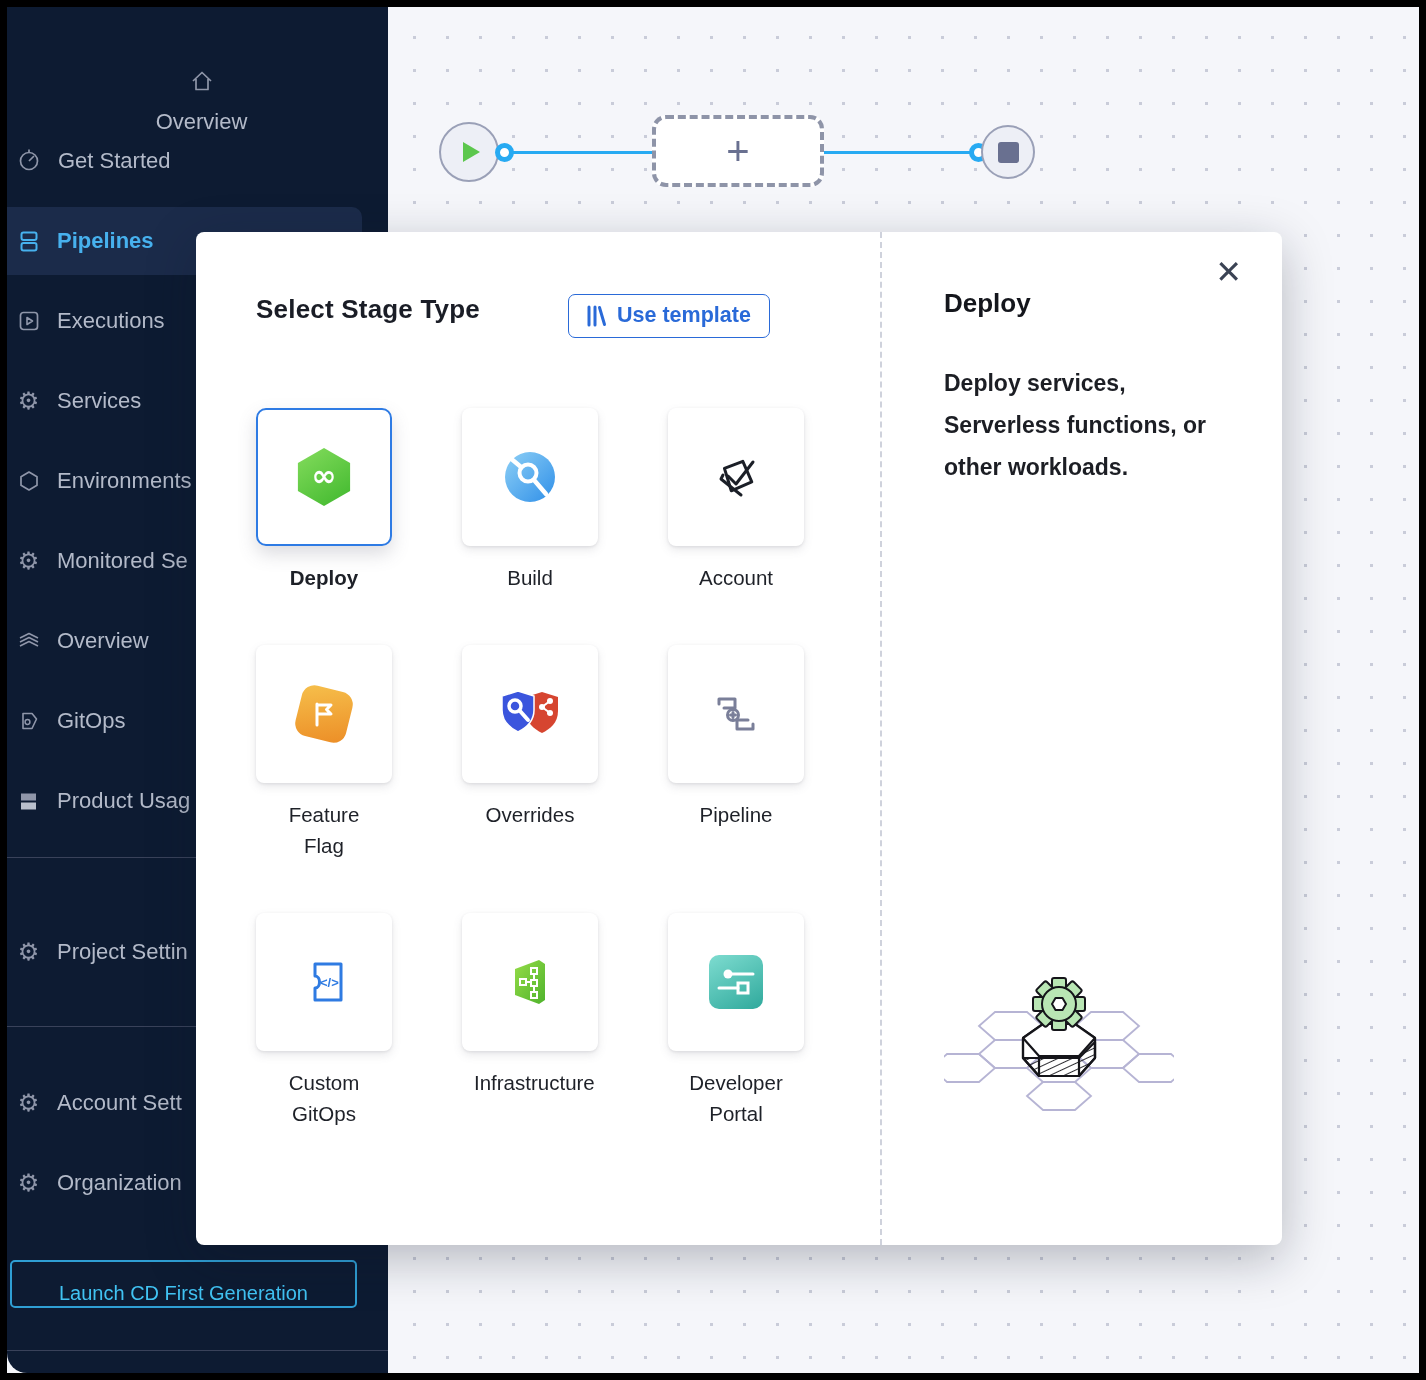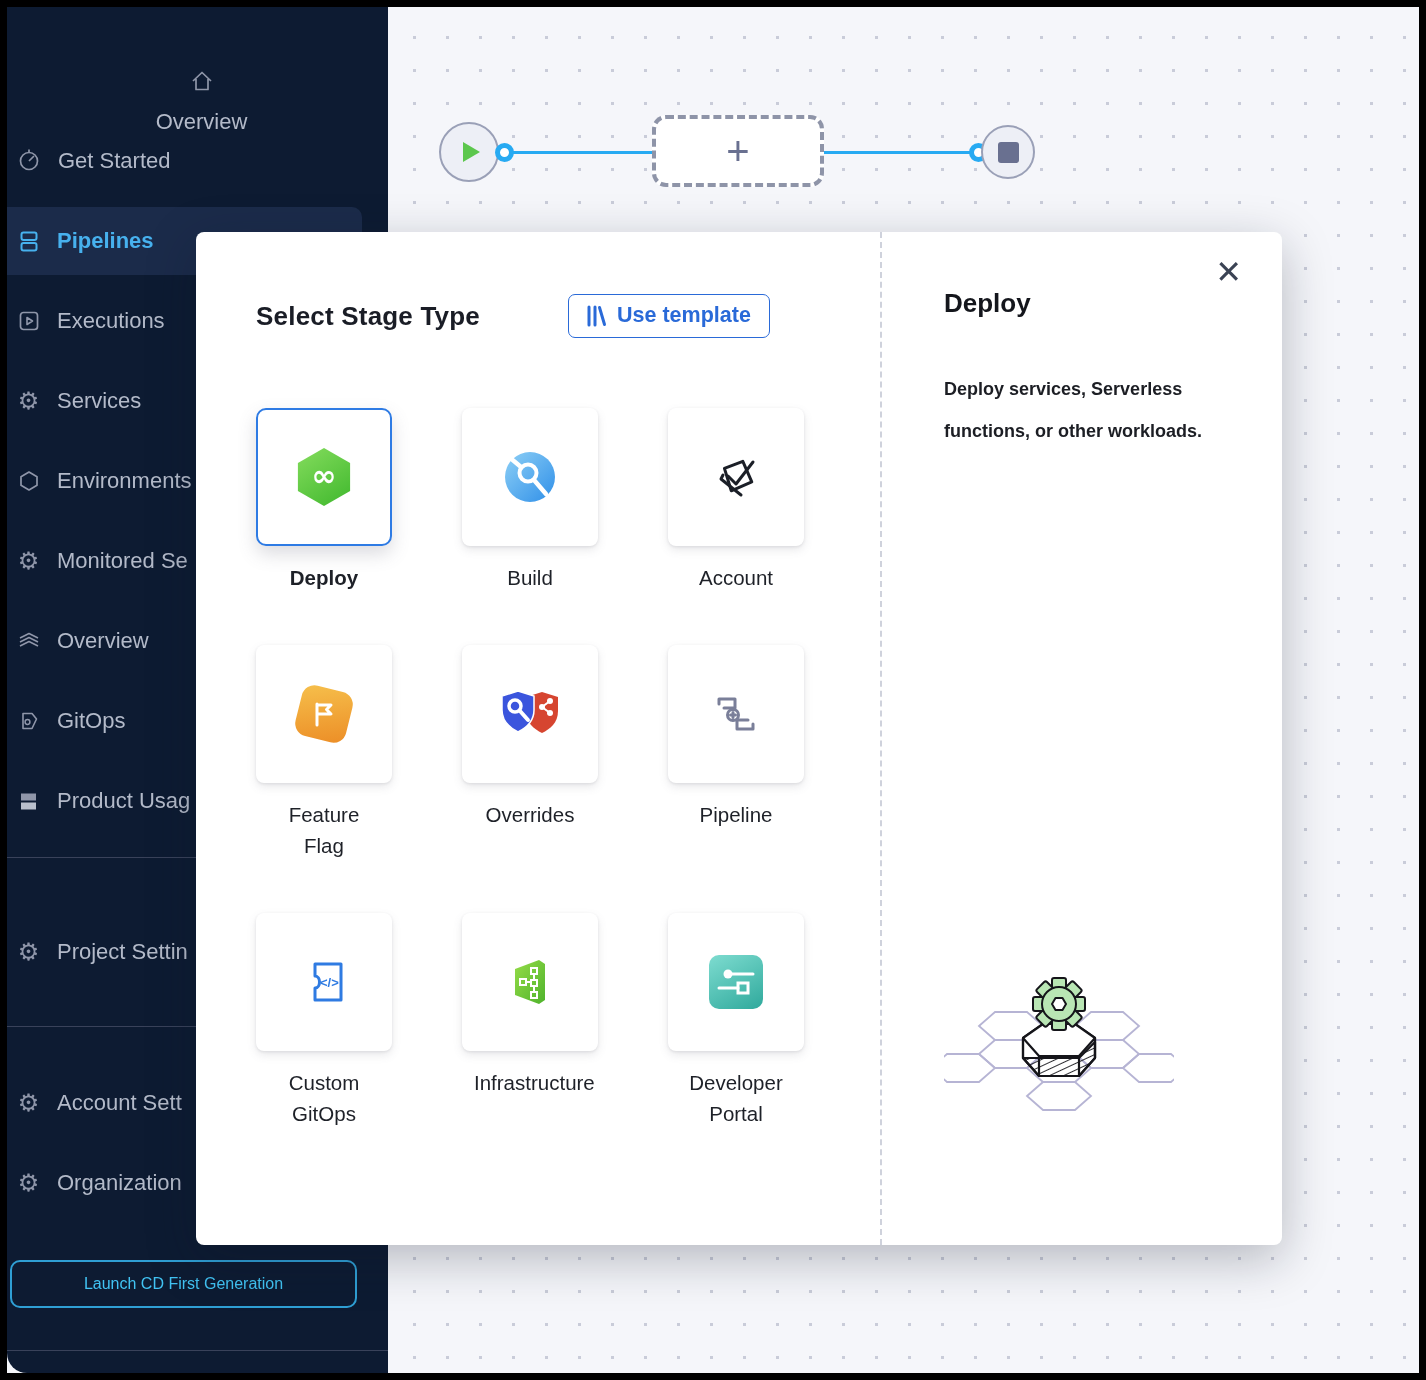--- a/index.html
+++ b/index.html
@@ -43,32 +43,32 @@
   }
   .side-item .ic{width:27px;height:27px;flex:none;display:flex;align-items:center;justify-content:center;}
   .glyph{font-family:"DejaVu Sans", sans-serif;font-size:24px;color:#8f96a9;line-height:1;}
   .active-row{
     position:absolute;left:0;top:200px;width:355px;height:68px;background:#1b2b4a;border-radius:0 10px 10px 0;
   }
   .side-item.active{color:#47b1ee;font-weight:700;}
   .side-divider{position:absolute;left:0;width:381px;height:0;border-top:1px solid #39425a;}
   .launch-btn{
     position:absolute;left:3px;top:1253px;width:347px;height:48px;
-    border:2px solid #2f9fd4;border-radius:10px;background:transparent;
-    color:#41c3f3;font-size:16px;font-family:"Liberation Sans",sans-serif;
-    display:flex;align-items:center;justify-content:center;cursor:pointer;box-sizing:border-box;
+    border:2px solid #2f9fd4;border-radius:5px;background:transparent;
+    color:#41c3f3;font-size:20px;font-family:"Liberation Sans",sans-serif;
+    display:flex;align-items:flex-end;justify-content:center;cursor:pointer;box-sizing:border-box;
   }
 
   
   .modal{
     position:absolute;left:189px;top:225px;width:1086px;height:1013px;background:#fff;
     border-radius:8px;box-shadow:0 14px 50px rgba(15,20,40,.28);z-index:10;
   }
   .modal-left{position:absolute;left:0;top:0;width:684px;height:100%;}
-  .modal-head{position:absolute;left:60px;top:62px;display:flex;align-items:center;}
+  .modal-head{position:absolute;left:60px;top:62px;display:flex;}
   .modal-title{font-size:26px;font-weight:700;color:#1a1d26;letter-spacing:.2px;}
   .tmpl-btn{
     margin-left:88px;display:flex;align-items:center;gap:10px;
     border:1.6px solid #2a6ad8;border-radius:7px;background:#fff;color:#2a6ad8;
     font-size:21.5px;font-weight:600;padding:8px 18px 9px 16px;cursor:pointer;
     font-family:"Liberation Sans",sans-serif;
   }
   .stage-grid{
     position:absolute;left:60px;top:176px;display:grid;
     grid-template-columns:repeat(3,136px);column-gap:70px;row-gap:52px;
@@ -107,22 +107,22 @@
   .modal-right{
     position:absolute;left:684px;top:0;width:402px;height:100%;box-sizing:border-box;
     border-left:2px dashed #cfd2dc;
   }
   .close-btn{
     position:absolute;top:24px;right:40px;font-size:32px;color:#3b4354;cursor:pointer;
     font-family:"DejaVu Sans",sans-serif;line-height:1;
   }
   .detail-title{position:absolute;left:62px;top:56px;font-size:26px;font-weight:700;color:#14161c;}
   .detail-desc{
-    position:absolute;left:62px;top:136px;width:300px;
-    font-size:18px;font-weight:600;color:#1c1e24;line-height:42px;
+    position:absolute;left:62px;top:130px;width:300px;
+    font-size:23px;font-weight:600;color:#1c1e24;line-height:42px;
   }
   .illustration{position:absolute;left:62px;top:740px;}
 
   .icon-svg{display:block;}
 </style>
 </head>
 <body>
 
 <div class="frame">
 

